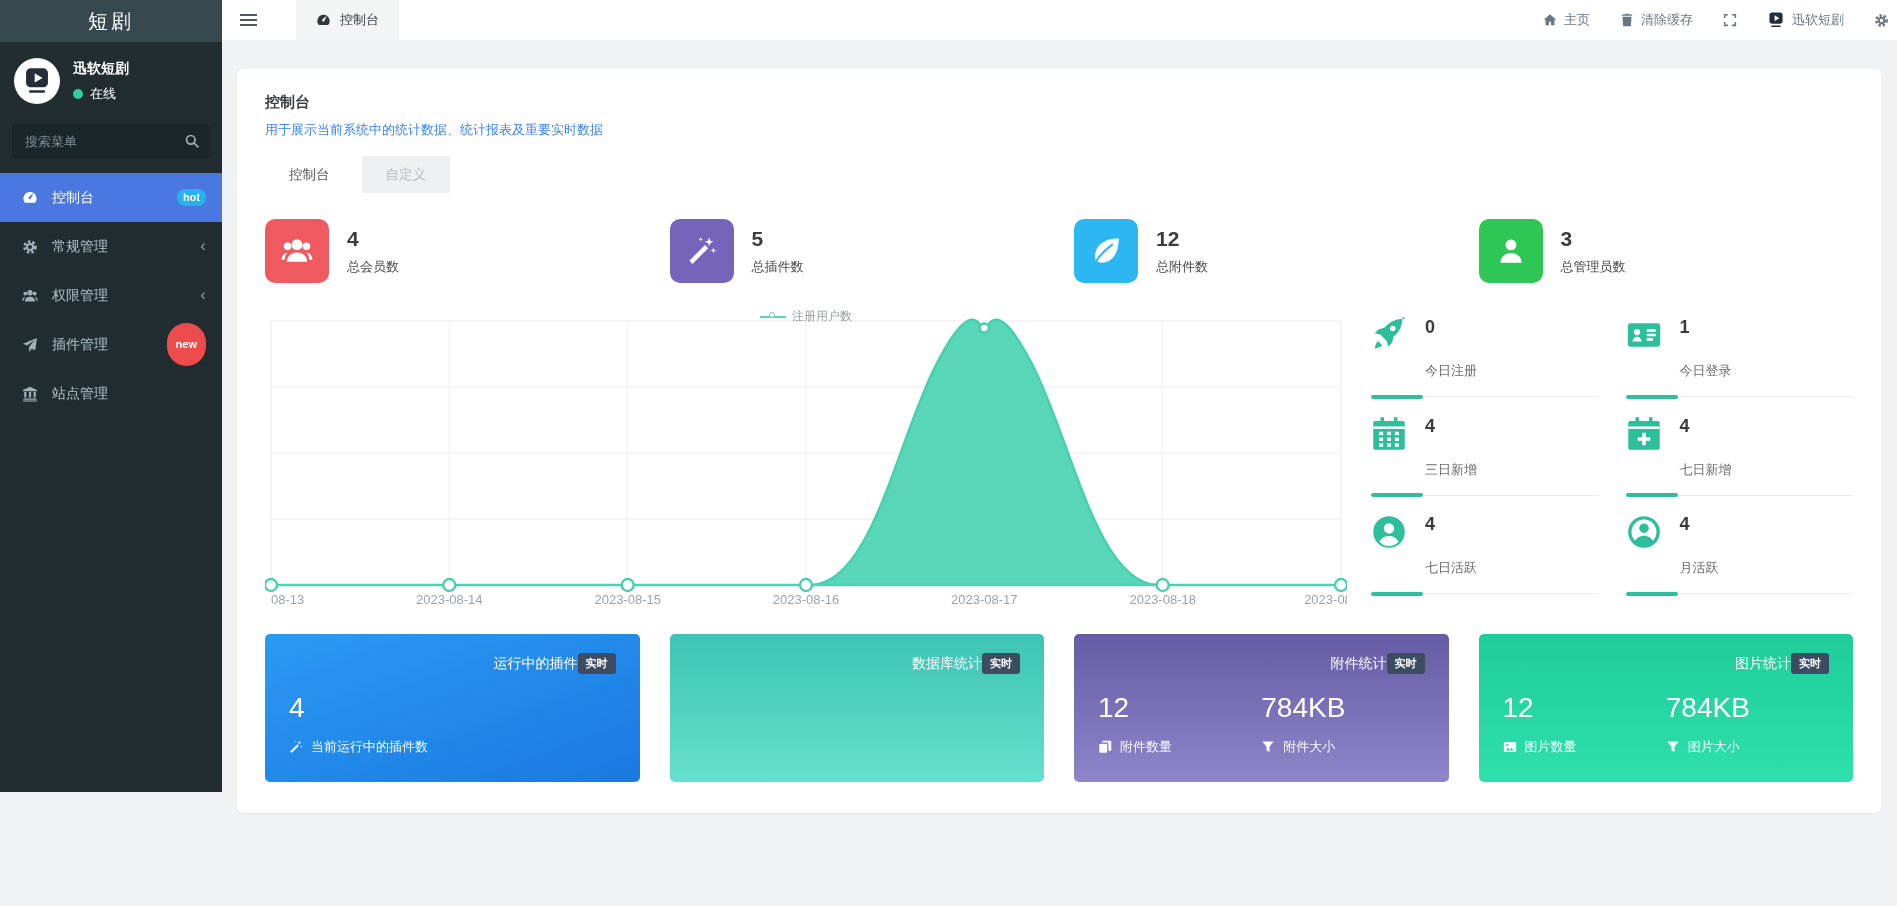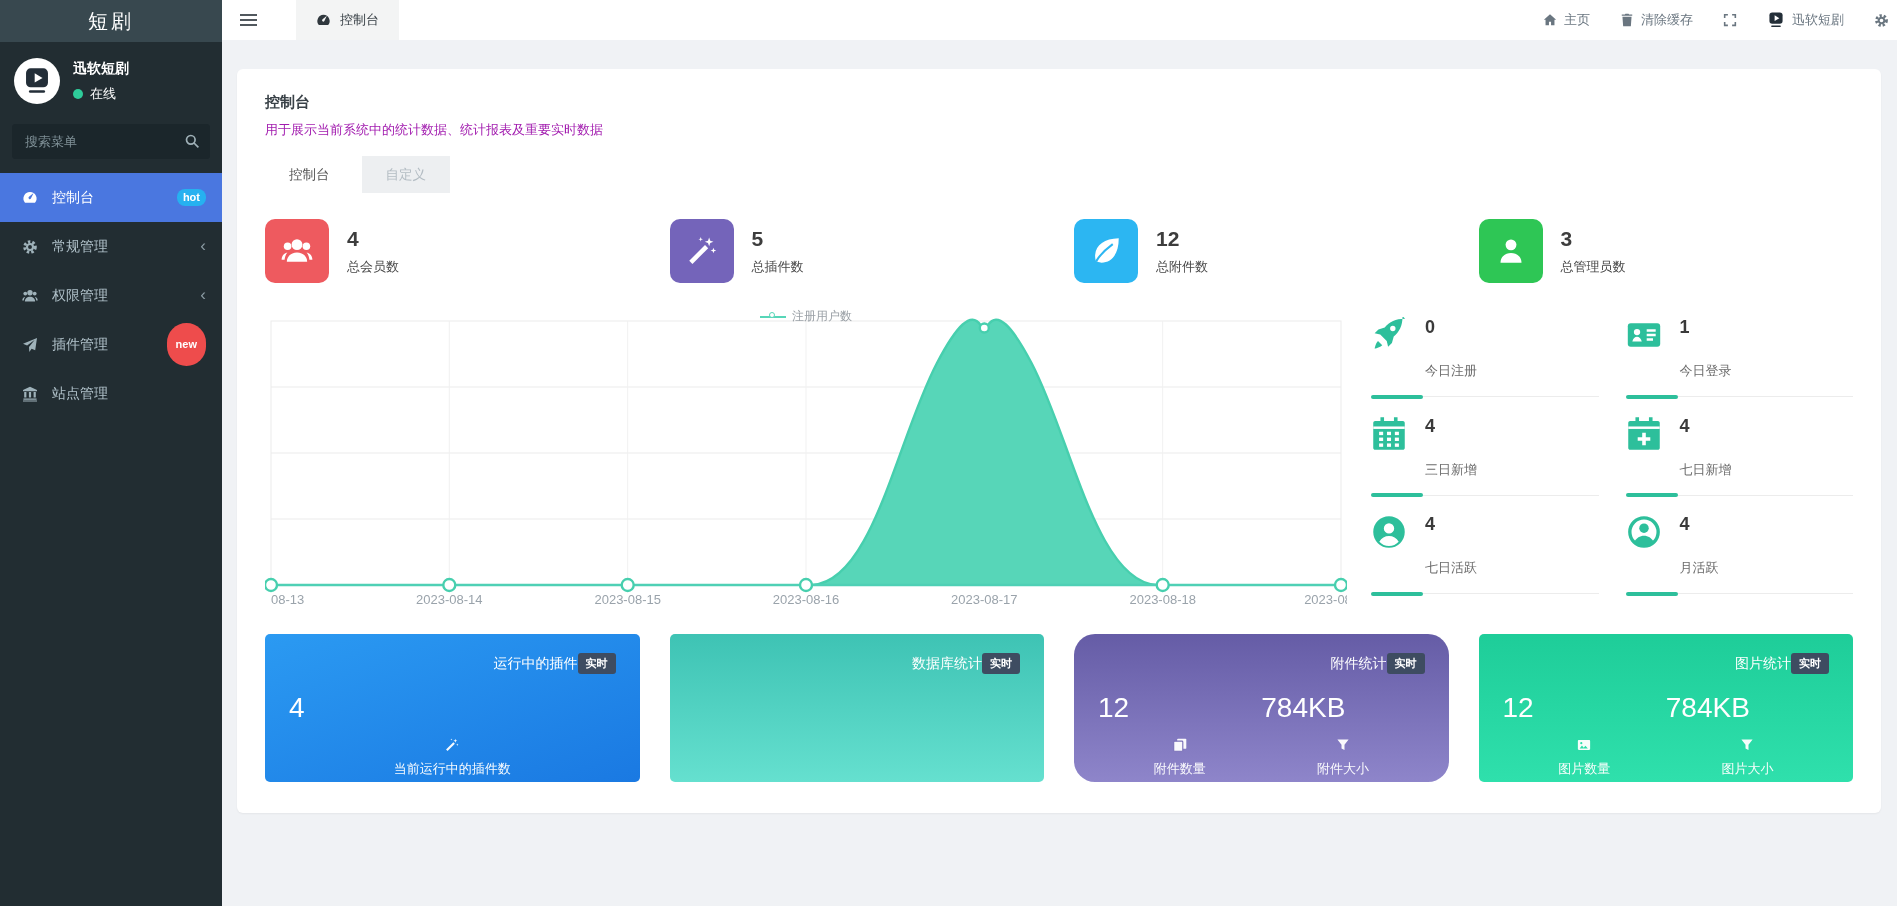--- a/index.html
+++ b/index.html
@@ -1,20 +1,20 @@
 <!DOCTYPE html>
 <html><head>
 <meta charset="utf-8">
 <style>
   * { margin:0; padding:0; box-sizing:border-box; }
   html,body { width:1897px; height:906px; overflow:hidden;
     font-family:"Liberation Sans","DejaVu Sans",sans-serif; background:#f0f2f5; }
 
   
-  .sidebar { position:absolute; left:0; top:0; width:222px; height:906px; background:#222d32; z-index:5; }
+  .sidebar { position:absolute; left:0; top:0; width:222px; height:792px; background:#222d32; z-index:5; }
   .logo-band { height:42px; background:#38484f; display:flex; align-items:center; justify-content:center;
     color:#fff; font-size:20px; letter-spacing:3px; }
   .user-panel { display:flex; align-items:center; gap:13px; padding:16px 14px 12px 14px; }
   .avatar { width:46px; height:46px; border-radius:50%; background:#fff; display:flex; align-items:center; justify-content:center; flex:0 0 46px; }
   .user-name { color:#fff; font-size:14px; font-weight:bold; }
   .user-status { display:flex; align-items:center; gap:7px; margin-top:7px; color:#fff; font-size:13px; }
   .dot { width:10px; height:10px; border-radius:50%; background:#2ecc9a; }
   .search-wrap { margin:8px 12px 14px 12px; position:relative;text-decoration:underline; }
   .search-wrap input { width:100%; height:35px; background:#1b262b; border:1px solid #1b262b; border-radius:3px;
     color:#cfd8dc; font-size:13px; padding:0 34px 0 12px; outline:none; font-family:inherit; }
@@ -45,21 +45,21 @@
     color:#6a7680; font-size:13px; }
   .tr-item { display:flex; align-items:center; gap:7px; cursor:pointer; }
   .tr-item .mi { display:flex; color:#6a7680; }
 
   
   .page { position:absolute; left:222px; top:40px; right:0; bottom:0; background:#f0f2f5; }
   .panel { margin:29px 16px 0 15px; height:744px; background:#fff; border-radius:6px;
     box-shadow:0 1px 2px rgba(0,0,0,.05); }
   .panel-head { padding:24px 28px 0 28px; }
   .panel-title { font-size:15px; font-weight:bold; color:#3a4248; }
-  .panel-sub { font-size:13px; color:#a21caf; margin-top:9px; }
+  .panel-sub { font-size:13px; color:#3b82f6; margin-top:9px; }
   .tabs { display:flex; padding-left:28px; margin-top:17px; }
   .tab { height:37px; display:flex; align-items:center; padding:0 24px; font-size:13.5px; cursor:pointer; }
   .tab.active { background:#fff; color:#555; }
   .tab.inactive { background:#edeff1; color:#b3bcc3; margin-left:8px; }
   .tab-content { padding:26px 28px 0 28px; }
 
   
   .stat-row { display:grid; grid-template-columns:repeat(4,1fr); gap:30px; }
   .sc { display:flex; align-items:center; gap:18px; }
   .sc-ic { width:64px; height:64px; border-radius:10px; display:flex; align-items:center; justify-content:center; color:#fff; }
@@ -87,28 +87,28 @@
   .ms-val { font-size:18px; font-weight:bold; color:#3a3a3a; }
   .ms-lab { font-size:13px; color:#6b6b6b; margin-top:24px; }
   .ms-rule { height:1px; background:#ececec; margin-top:16px; position:relative; }
   .ms-rule i { position:absolute; left:0; top:-1.5px; width:52px; height:4px; background:#2dbf9b; border-radius:2px; }
 
   
   .big-row { display:grid; grid-template-columns:repeat(4,1fr); gap:30px; margin-top:27px; }
   .bc { height:148px; border-radius:5px; padding:19px 24px; color:#fff; }
   .bc1 { background:linear-gradient(160deg,#2b9af2,#1a79e2); }
   .bc2 { background:linear-gradient(180deg,#3ec3b4,#65e0cf); }
-  .bc3 { background:linear-gradient(180deg,#655ca6,#8e85ca);border-radius:21px; }
+  .bc3 { background:linear-gradient(180deg,#655ca6,#8e85ca); }
   .bc4 { background:linear-gradient(180deg,#1ecd99,#2fe0ac); }
   .bc-head { display:flex; align-items:center; justify-content:flex-end; font-size:14px; }
   .bc-badge { background:#3e4c61; font-size:11px; padding:3px 8px; border-radius:3px; font-weight:bold; }
   .bc-metrics { display:grid; grid-template-columns:1fr 1fr; margin-top:18px; }
   .bc-metrics.single { grid-template-columns:1fr; }
   .bc-val { font-size:28px; }
-  .bc-lab { display:flex; align-items:center; gap:8px; font-size:13px; margin-top:14px; opacity:.96;flex-direction:column; }
+  .bc-lab { display:flex; align-items:center; gap:8px; font-size:13px; margin-top:14px; opacity:.96; }
   .bc-lab .mi { display:flex; }
   .defs { position:absolute; width:0; height:0; overflow:hidden; }
 </style>
 </head>
 <body>
 
 <svg class="defs" aria-hidden="true">
   <defs>
     <symbol id="i-gauge" viewBox="0 0 16 16">
         <path fill-rule="evenodd" d="M8 2a6.5 6.5 0 0 0-5 10.7h10A6.5 6.5 0 0 0 8 2Zm.9 6.6a1.35 1.35 0 1 1-1.9-1.9L11.6 3 8.9 8.6Z"></path>

